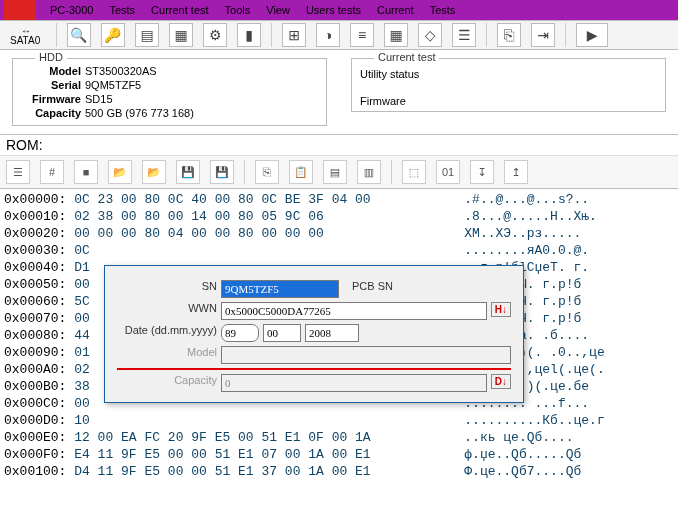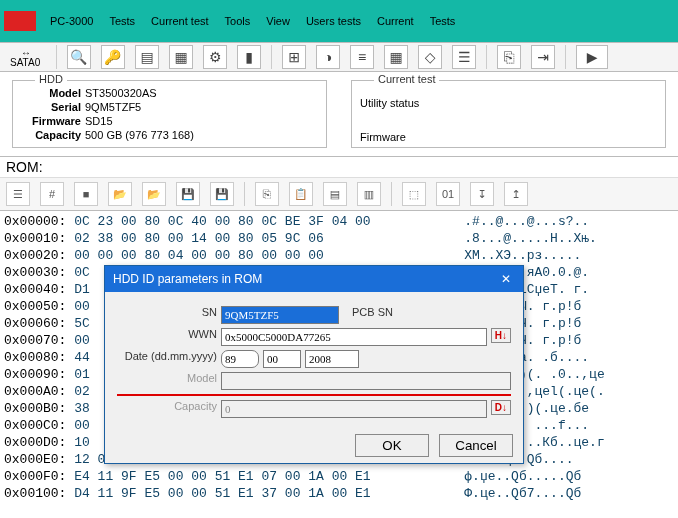--- a/index.html
+++ b/index.html
@@ -1,16 +1,16 @@
 <!DOCTYPE html>
 <html><head>
 <meta charset="utf-8">
 <style>
   html,body{margin:0;padding:0;font-family:Tahoma,Arial,sans-serif;font-size:11px;color:#000;background:#fff;width:678px;height:518px;overflow:hidden}
-  .menubar{background:#14b8a6;border-bottom:1px solid #bbb;display:flex;align-items:center;padding:11px 4px;gap:0}
+  .menubar{background:#a21caf;border-bottom:1px solid #bbb;display:flex;align-items:center;padding:0 4px;gap:0}
   .menubar .app-ico{width:16px;height:16px;background:#d22;display:inline-block;margin-right:6px}
   .menubar span{padding:2px 8px}
   .toolbar{background:#f4f4f4;border-bottom:1px solid #bbb;display:flex;align-items:center;padding:2px 4px;gap:10px}
   .toolbar .tbtn{width:22px;height:22px;border:1px solid #bbb;background:#fff;display:flex;align-items:center;justify-content:center;font-size:14px;color:#444}
   .toolbar .tbtn.big{width:30px}
   .sata{font-size:10px;padding:0 6px;display:flex;flex-direction:column;align-items:center}
   .sata .arrows{letter-spacing:-2px}
   .sep{width:1px;height:24px;background:#ccc}
   .info{display:flex;border-bottom:1px solid #bbb}
   .panel{flex:1;padding:4px 8px}
@@ -99,21 +99,21 @@
         </div>
       <div class="kv">
           <div class="k">Capacity</div>
           <div>500 GB (976 773 168)</div>
         </div>
     </div>
   </div>
   <div class="panel">
     <div class="group">
       <div class="group-title">Current test</div>
-      <div style="margin:12px 0">Utility status</div>
+      <div style="margin:5px 0">Utility status</div>
       <div style="height:10px"></div>
       <div>Firmware</div>
     </div>
   </div>
 </div>
 
 <div class="romlbl">ROM:</div>
 
 <div class="toolbar2">
   <div class="tbtn">☰</div>
@@ -131,24 +131,20 @@
   <div class="sep"></div>
   <div class="tbtn">⬚</div>
   <div class="tbtn">01</div>
   <div class="tbtn">↧</div>
   <div class="tbtn">↥</div>
 </div>
 
 <div class="hex" id="hex"><div><span class="addr">0x00000: </span><span class="b">0C 23 00 80 0C 40 00 80 0C BE 3F 04 00</span><span class="t">            .#..@...@...s?..</span></div><div><span class="addr">0x00010: </span><span class="b">02 38 00 80 00 14 00 80 05 9C 06</span><span class="t">                  .8...@.....Н..Хњ.</span></div><div><span class="addr">0x00020: </span><span class="b">00 00 00 80 04 00 00 80 00 00 00</span><span class="t">                  ХМ..ХЭ..рз.....</span></div><div><span class="addr">0x00030: </span><span class="b">0C</span><span class="t">                                                ........яА0.0.@.</span></div><div><span class="addr">0x00040: </span><span class="b">D1</span><span class="t">                                                . г.р!бlСџеТ. г.</span></div><div><span class="addr">0x00050: </span><span class="b">00</span><span class="t">                                                р!бдСџеЫ. г.р!б</span></div><div><span class="addr">0x00060: </span><span class="b">5C</span><span class="t">                                                .це.Р БЧ. г.р!б</span></div><div><span class="addr">0x00070: </span><span class="b">00</span><span class="t">                                                .це.Р БЧ. г.р!б</span></div><div><span class="addr">0x00080: </span><span class="b">44</span><span class="t">                                                .Сџеј. а. .б....</span></div><div><span class="addr">0x00090: </span><span class="b">01</span><span class="t">                                                .Ђб.,..)(. .0..,це</span></div><div><span class="addr">0x000A0: </span><span class="b">02</span><span class="t">                                                .це.....,цеl(.це(.</span></div><div><span class="addr">0x000B0: </span><span class="b">38</span><span class="t">                                                .l...це )(.це.бе</span></div><div><span class="addr">0x000C0: </span><span class="b">00</span><span class="t">                                                ........ ...f...</span></div><div><span class="addr">0x000D0: </span><span class="b">10</span><span class="t">                                                ..........Кб..це.г</span></div><div><span class="addr">0x000E0: </span><span class="b">12 00 EA FC 20 9F E5 00 51 E1 0F 00 1A</span><span class="t">            ..кь це.Qб....</span></div><div><span class="addr">0x000F0: </span><span class="b">E4 11 9F E5 00 00 51 E1 07 00 1A 00 E1</span><span class="t">            ф.џе..Qб.....Qб</span></div><div><span class="addr">0x00100: </span><span class="b">D4 11 9F E5 00 00 51 E1 37 00 1A 00 E1</span><span class="t">            Ф.це..Qб7....Qб</span></div></div>
 
 <div class="dlg">
-  <div class="title">
-    <span>HDD ID parameters in ROM</span>
-    <span class="close">✕</span>
-  </div>
   <div class="body">
     <div class="frow">
       <div class="lbl">SN</div>
       <input class="sel" style="width: 110px;" value="9QM5TZF5">
       <div class="lbl" style="width:50px">PCB SN</div>
     </div>
     <div class="frow">
       <div class="lbl">WWN</div>
       <input style="width: 258px;" value="0x5000C5000DA77265">
       <span class="red-h">H↓</span>
@@ -163,17 +159,13 @@
       <div class="lbl" style="color:#999">Model</div>
       <input class="ro" style="width: 282px;" value="">
     </div>
     <div class="redline"></div>
     <div class="frow">
       <div class="lbl" style="color:#999">Capacity</div>
       <input class="ro" style="width: 258px;" value="0">
       <span class="red-h">D↓</span>
     </div>
   </div>
-  <div class="btnrow">
-    <button class="btn">OK</button>
-    <button class="btn">Cancel</button>
-  </div>
 </div>
 
 </body></html>

